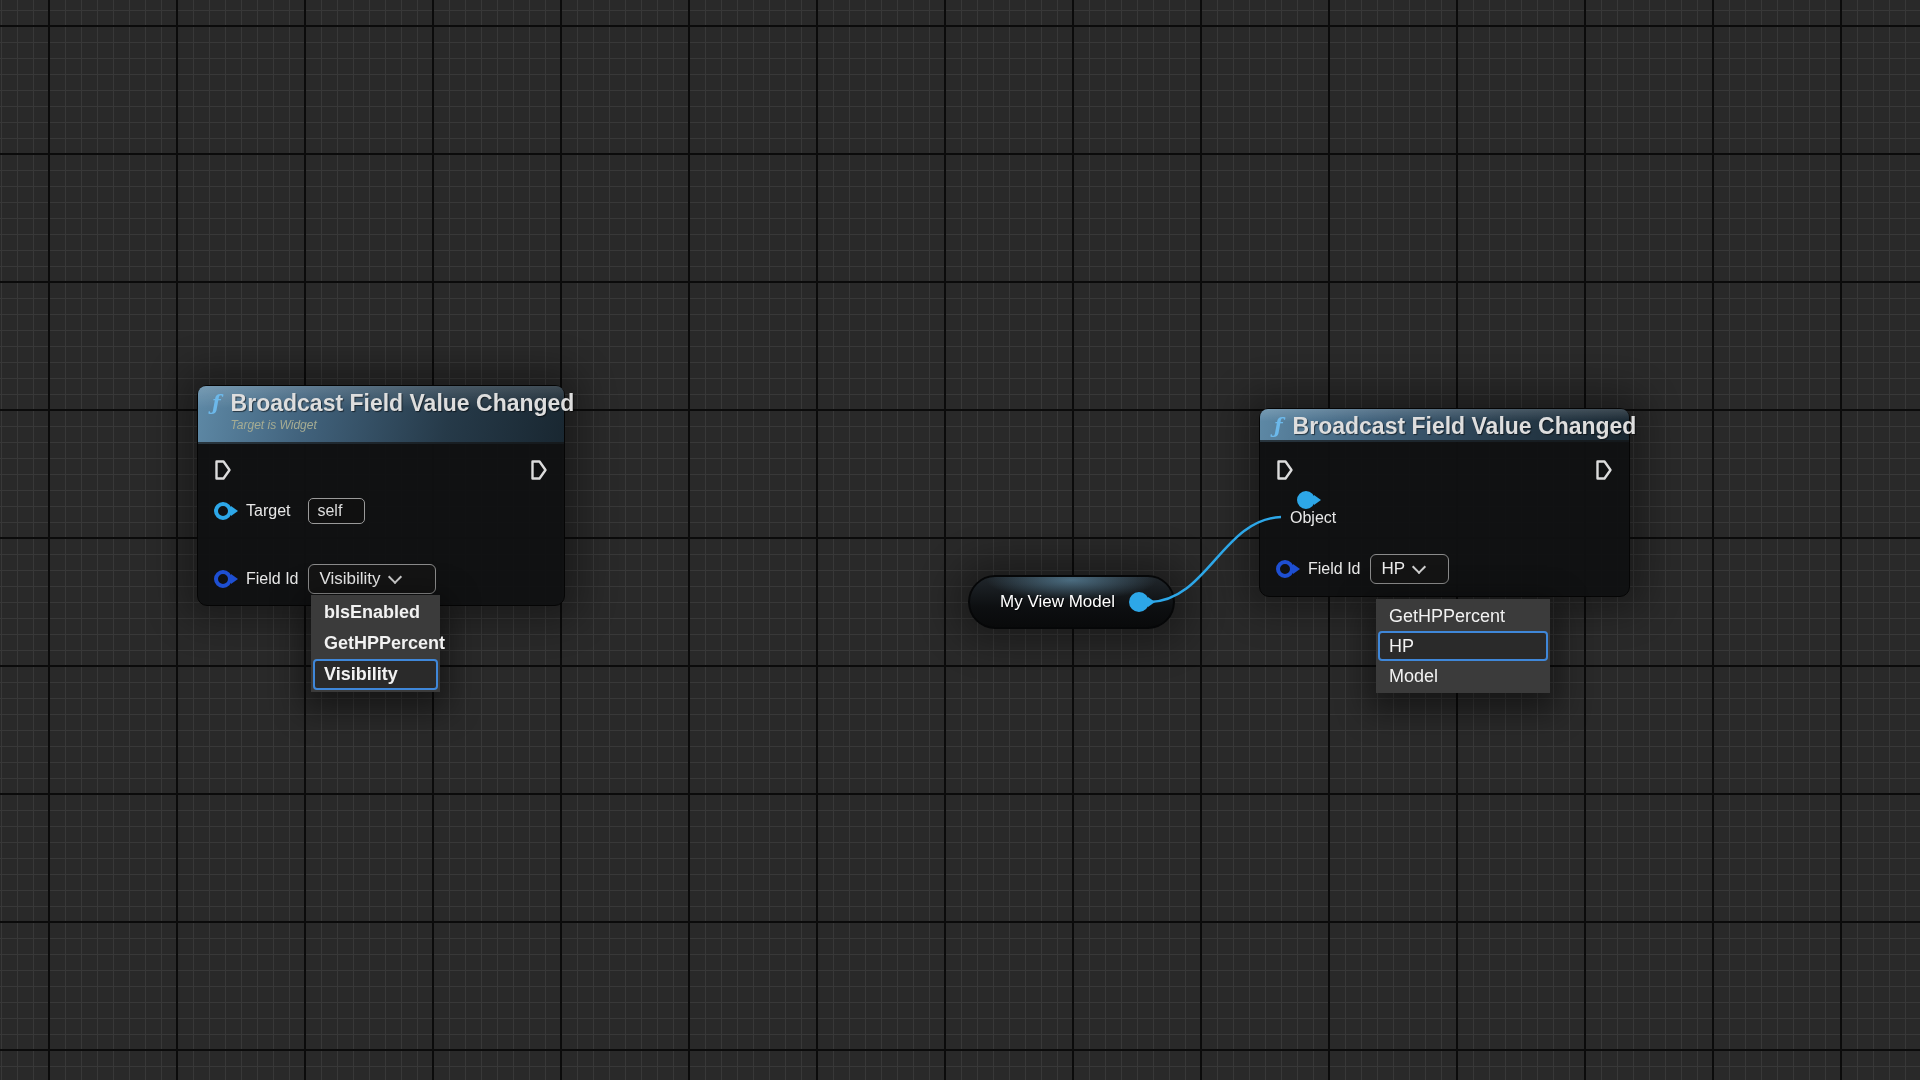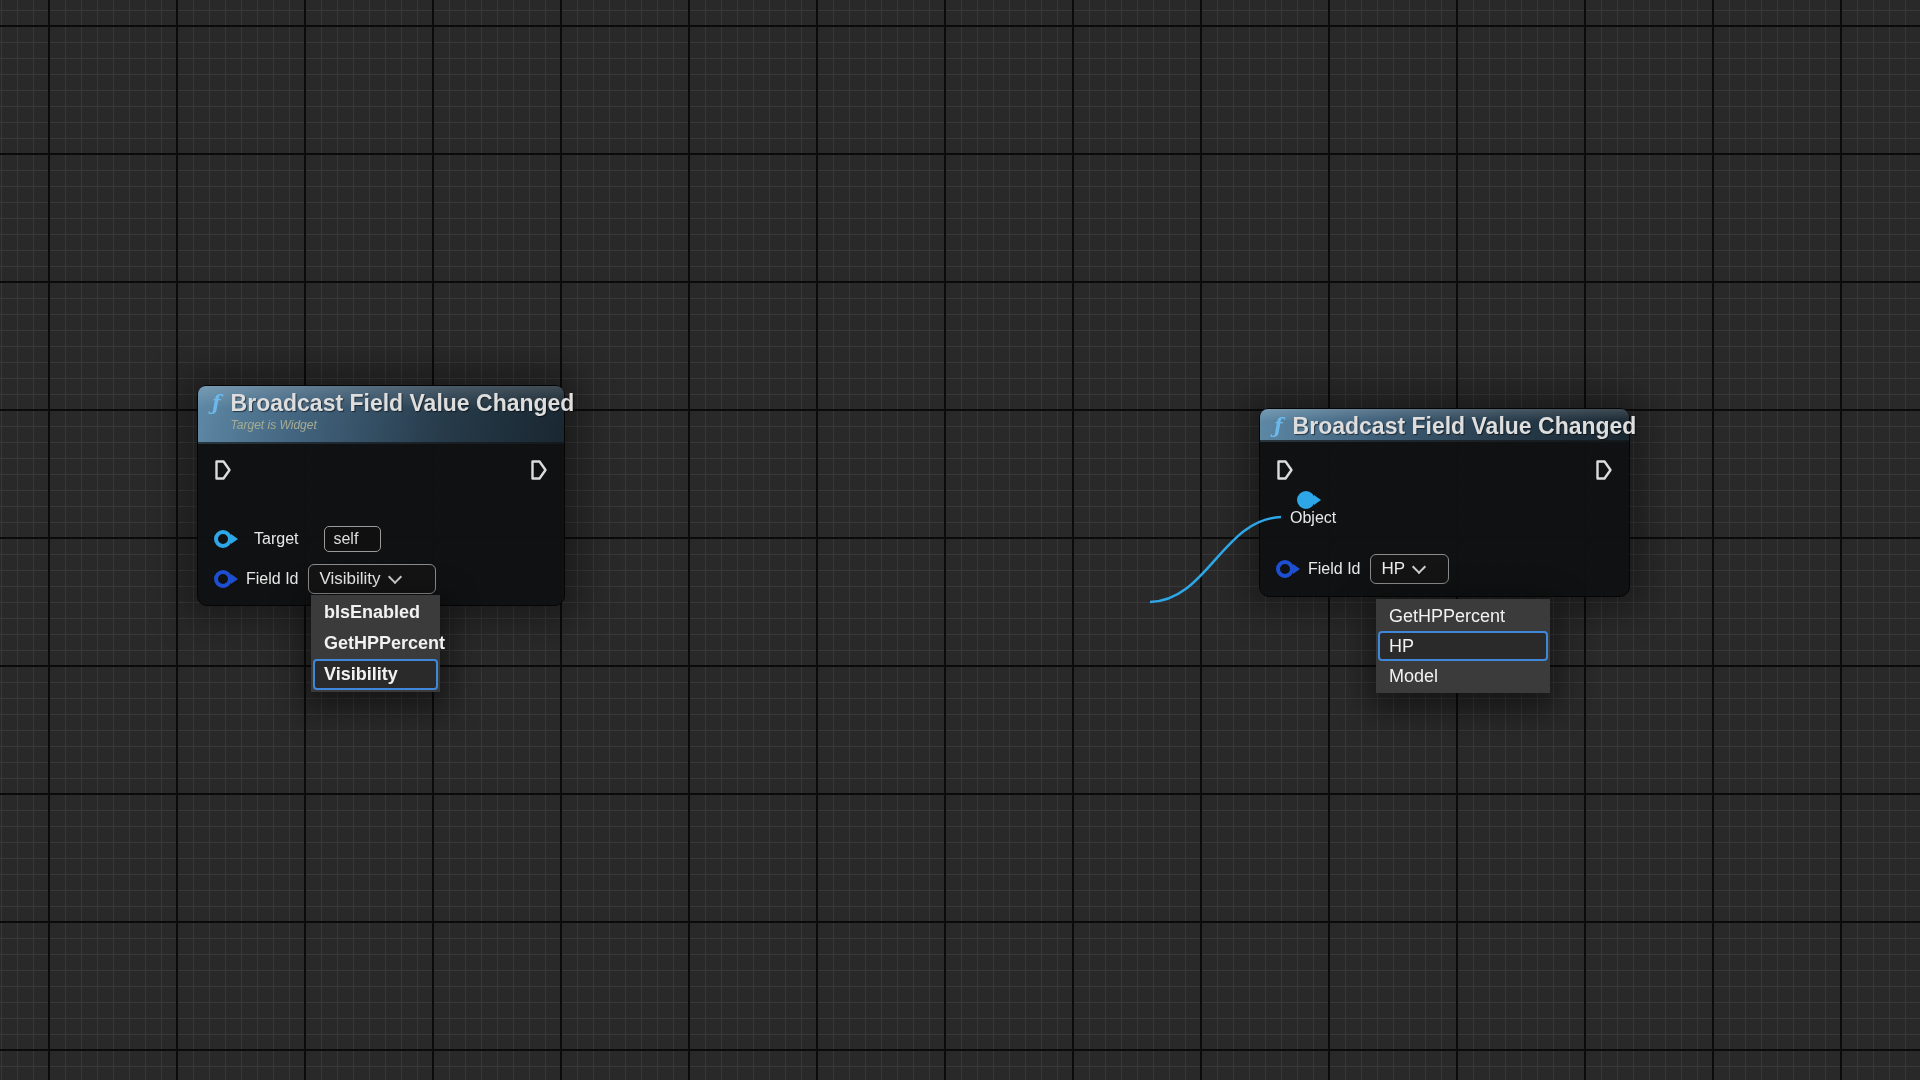--- a/index.html
+++ b/index.html
@@ -116,41 +116,45 @@
       </div>
     </div>
     <div class="exec-row">
       <svg class="exec-pin" width="18" height="22" viewBox="0 0 18 22">
         <polygon points="2.5,2.5 9.5,2.5 15.5,11 9.5,19.5 2.5,19.5" fill="none" stroke="#dcdcdc" stroke-width="2.4" stroke-linejoin="round"></polygon>
       </svg>
       <svg class="exec-pin" width="18" height="22" viewBox="0 0 18 22">
         <polygon points="2.5,2.5 9.5,2.5 15.5,11 9.5,19.5 2.5,19.5" fill="none" stroke="#dcdcdc" stroke-width="2.4" stroke-linejoin="round"></polygon>
       </svg>
     </div>
-    <div class="pin-row" style="top:138px;gap:8px;">
+    <div class="pin-row" style="top:110px;">
       <span class="pin object"></span>
       <span class="pin-label">Target</span>
       <input class="self-input" readonly="" value="self" style="">
     </div>
     <div class="pin-row" style="top:178px;">
       <span class="pin struct"></span>
       <span class="pin-label">Field Id</span>
       <div class="combo w-visibility">
         <span>Visibility</span>
         <span class="chev"></span>
       </div>
     </div>
   </div>
 
   <div class="dropdown" id="left-dropdown">
     <div class="item">bIsEnabled</div>
     <div class="item">GetHPPercent</div>
     <div class="item selected">Visibility</div>
   </div>
 
+  <div class="vm-pill">
+    <span class="vm-label">My View Model</span>
+    <span class="pin object filled"></span>
+  </div>
 
   <div class="bp-node right-node">
     <div class="node-header one-line">
       <span class="fn-icon">ƒ</span>
       <div class="node-title">Broadcast Field Value Changed</div>
     </div>
     <div class="exec-row">
       <svg class="exec-pin" width="18" height="22" viewBox="0 0 18 22">
         <polygon points="2.5,2.5 9.5,2.5 15.5,11 9.5,19.5 2.5,19.5" fill="none" stroke="#dcdcdc" stroke-width="2.4" stroke-linejoin="round"></polygon>
       </svg>

